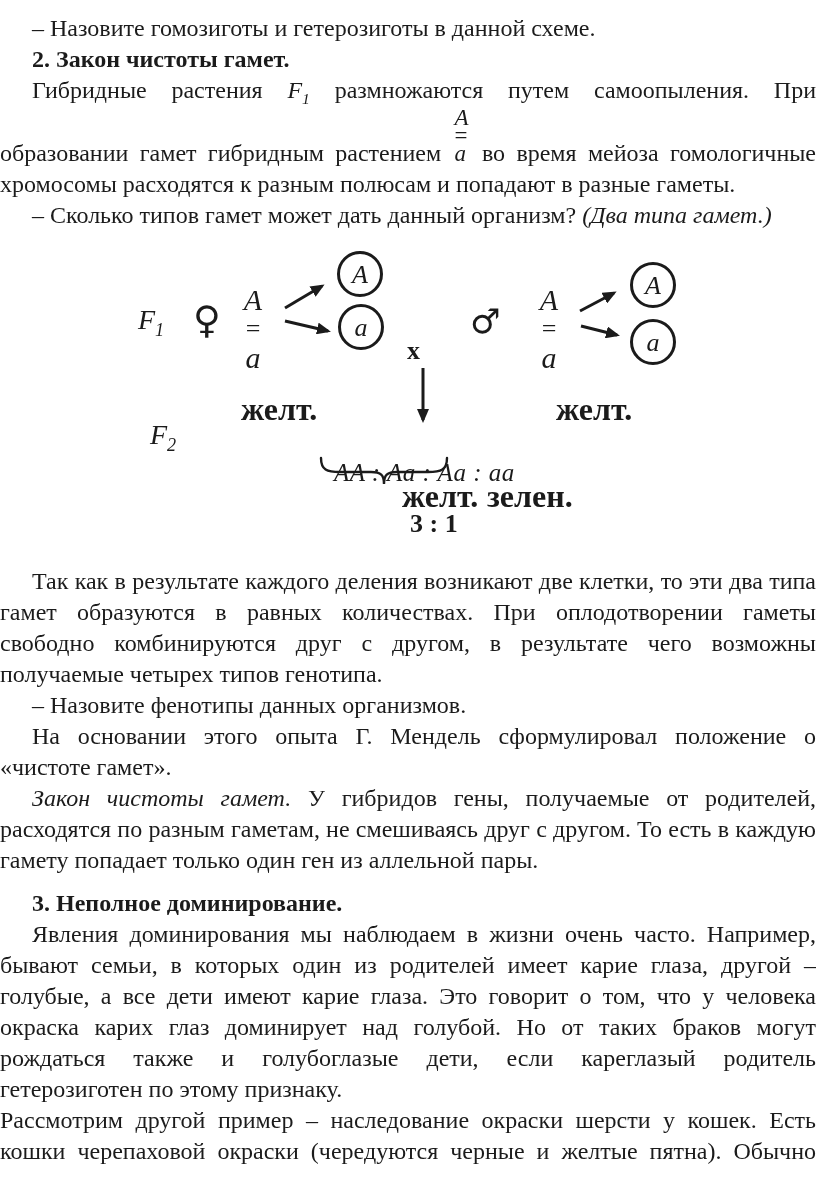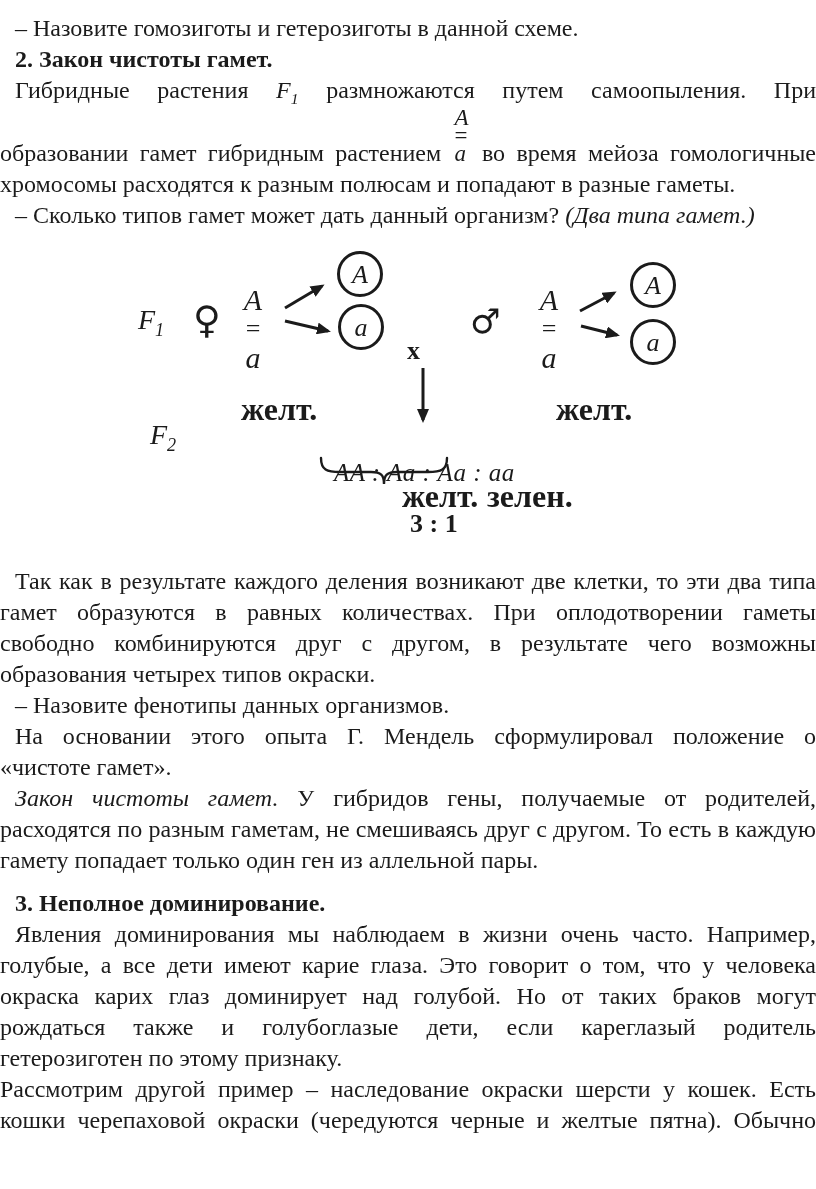--- a/index.html
+++ b/index.html
@@ -6,21 +6,21 @@
   body{
     width:816px;height:1189px;overflow:hidden;
     background:#ffffff;color:#1b1b1b;
     font-family:"Liberation Serif","DejaVu Serif",serif;
     font-size:24px;line-height:31px;
   }
   .doc{padding-top:13px;width:816px;}
   .ln{text-align:justify;}
   .jl{text-align-last:justify;}
   .ll{text-align-last:left;}
-  .ind{padding-left:15px;box-sizing:border-box;}
+  .ind{padding-left:32px;box-sizing:border-box;}
   .b{font-weight:bold;}
   .it{font-style:italic;}
   .bi{font-weight:normal;font-style:italic;}
   .h2{margin-top:0;}
   .h3{margin-top:12px;}
   sub{font-size:65%;line-height:0;}
   
   .frac{display:inline-block;vertical-align:baseline;text-align:center;
         font-size:23px;line-height:18px;font-style:italic;padding:3px 2px 0 2px;}
   .frac .frow{display:block;}
@@ -111,34 +111,35 @@
 
     <div class="dg phen" style="left:365px;top:236px;">желт.</div>
     <div class="dg phen" style="left:450px;top:236px;">зелен.</div>
 
     <div class="dg ratio-num" style="left:410px;top:267px;">3 : 1</div>
   </div>
 
   <div class="ln jl ind">Так как в результате каждого деления возникают две клетки, то эти два типа</div>
   <div class="ln jl">гамет образуются в равных количествах. При оплодотворении гаметы</div>
   <div class="ln jl">свободно комбинируются друг с другом, в результате чего возможны</div>
-  <div class="ln ll">образования четырех типов окраски.</div>
+  <div class="ln ll">получаемые четырех типов генотипа.</div>
 
   <div class="ln ind">– Назовите фенотипы данных организмов.</div>
 
   <div class="ln jl ind">На основании этого опыта Г. Мендель сформулировал положение о</div>
   <div class="ln ll">«чистоте гамет».</div>
 
   <div class="ln jl ind"><span class="bi">Закон чистоты гамет.</span> <span>У гибридов гены, получаемые от родителей,</span></div>
   <div class="ln jl">расходятся по разным гаметам, не смешиваясь друг с другом. То есть в каждую</div>
   <div class="ln ll">гамету попадает только один ген из аллельной пары.</div>
 
   <div class="ln ind b h3">3. Неполное доминирование.</div>
 
   <div class="ln jl ind">Явления доминирования мы наблюдаем в жизни очень часто. Например,</div>
+  <div class="ln jl">бывают семьи, в которых один из родителей имеет карие глаза, другой –</div>
   <div class="ln jl">голубые, а все дети имеют карие глаза. Это говорит о том, что у человека</div>
   <div class="ln jl">окраска карих глаз доминирует над голубой. Но от таких браков могут</div>
   <div class="ln jl">рождаться также и голубоглазые дети, если кареглазый родитель</div>
   <div class="ln ll">гетерозиготен по этому признаку.</div>
 
   <div class="ln jl">Рассмотрим другой пример – наследование окраски шерсти у кошек. Есть</div>
   <div class="ln jl">кошки черепаховой окраски (чередуются черные и желтые пятна). Обычно</div>
 
 </div>
 

